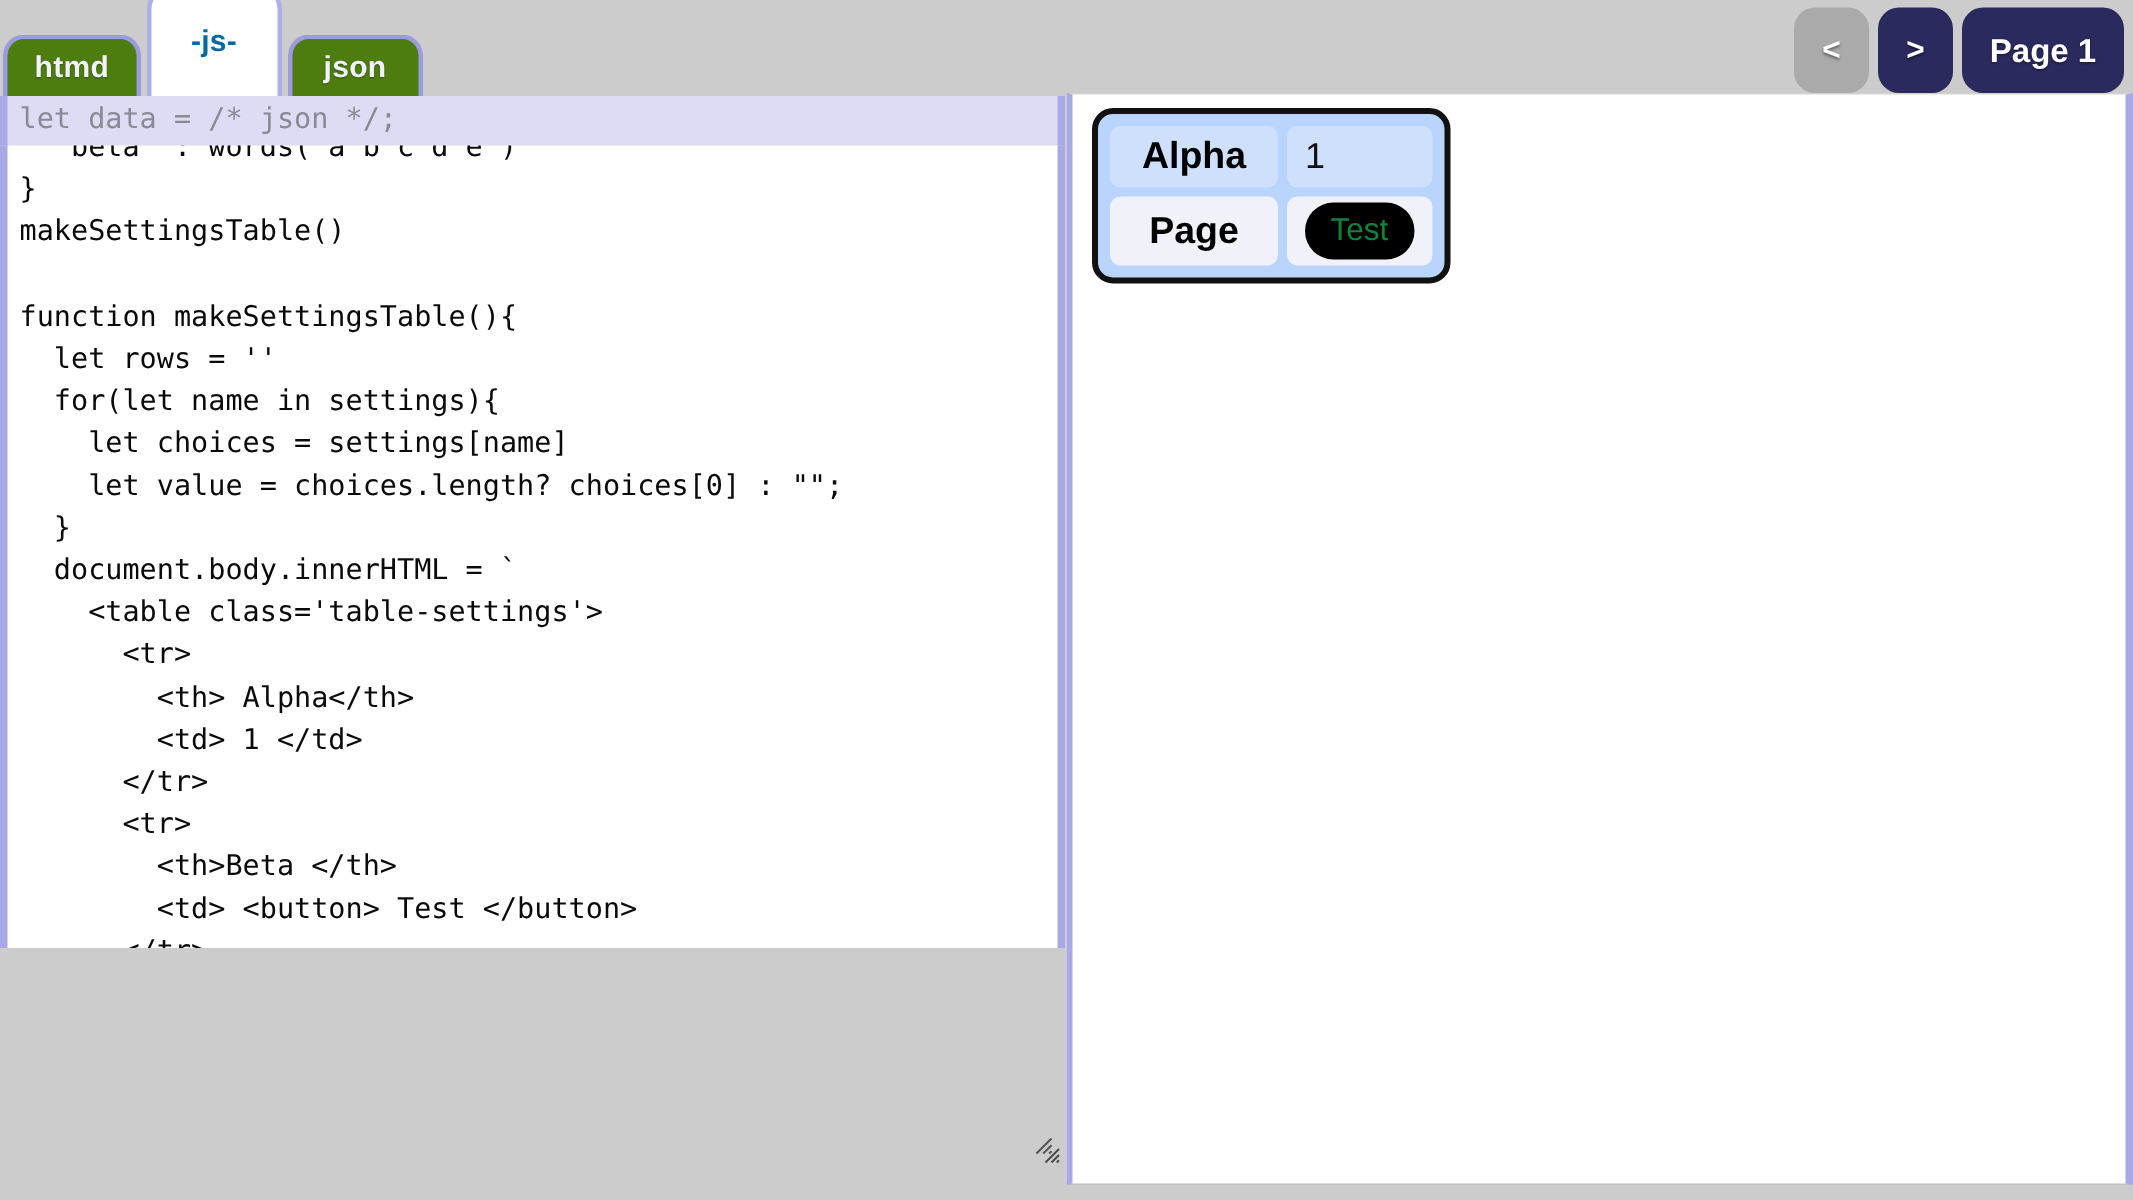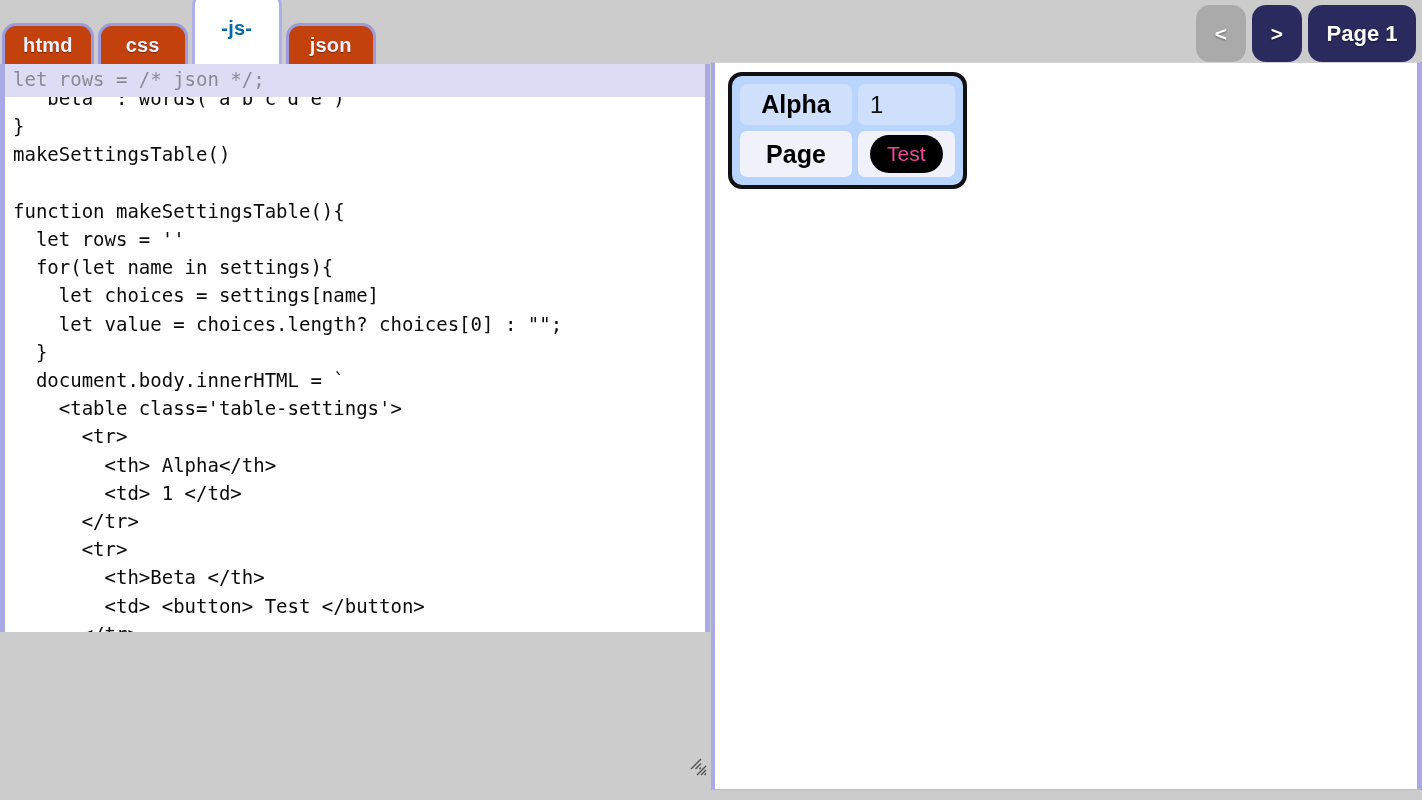--- a/index.html
+++ b/index.html
@@ -31,21 +31,21 @@
     gap: 4px;
     height: 58px;
   }
   .tab {
     height: 41px;
     min-width: 90px;
     padding: 0 18px;
     border: 3px solid #9b9bdd;
     border-bottom: none;
     border-radius: 14px 14px 0 0;
-    background: #c2410c;
+    background: #4d7c0f;
     color: #f2f2ff;
     font-size: 20px;
     font-weight: bold;
     letter-spacing: 0.2px;
     display: flex;
     align-items: center;
     justify-content: center;
     cursor: pointer;
     text-shadow: 0 1px 1px rgba(0,0,0,.35);
   }
@@ -188,40 +188,37 @@
     min-width: 112px;
   }
   .table-settings td {
     font-size: 24px;
     color: #111111;
     text-align: left;
     min-width: 97px;
   }
   .table-settings td button {
     background: #000000;
-    color: #ec4899;
+    color: #15803d;
     border: none;
     border-radius: 19px;
     font-size: 21px;
     font-family: "Liberation Sans", sans-serif;
     padding: 7px 17px;
     cursor: pointer;
   }
 </style>
 </head>
 <body>
 
 <div id="topbar">
 
   <div id="tabstrip">
     <div class="tab">
       <span>htmd</span>
-    </div>
-    <div class="tab">
-      <span>css</span>
     </div>
     <div class="tab active">
       <span>-js-</span>
     </div>
     <div class="tab">
       <span>json</span>
     </div>
   </div>
 
   <div id="pagenav">
@@ -265,21 +262,21 @@
   `
 
 }</div>
 
   <svg id="code-grip" viewBox="0 0 13 13">
     <line x1="12" y1="2" x2="2" y2="12" stroke="#555" stroke-width="1.4"></line>
     <line x1="12" y1="6.5" x2="6.5" y2="12" stroke="#555" stroke-width="1.4"></line>
     <line x1="12" y1="10.5" x2="10.5" y2="12" stroke="#555" stroke-width="1.4"></line>
   </svg>
 
-  <div id="editor-banner">let rows = /* json */;</div>
+  <div id="editor-banner">let data = /* json */;</div>
 
   <svg id="banner-grip" viewBox="0 0 12 12">
     <line x1="11" y1="2" x2="2" y2="11" stroke="#4a4a4a" stroke-width="1.3"></line>
     <line x1="11" y1="6" x2="6" y2="11" stroke="#4a4a4a" stroke-width="1.3"></line>
     <line x1="11" y1="9.5" x2="9.5" y2="11" stroke="#4a4a4a" stroke-width="1.3"></line>
   </svg>
 
 </div>
 
 <div id="previewpane">

